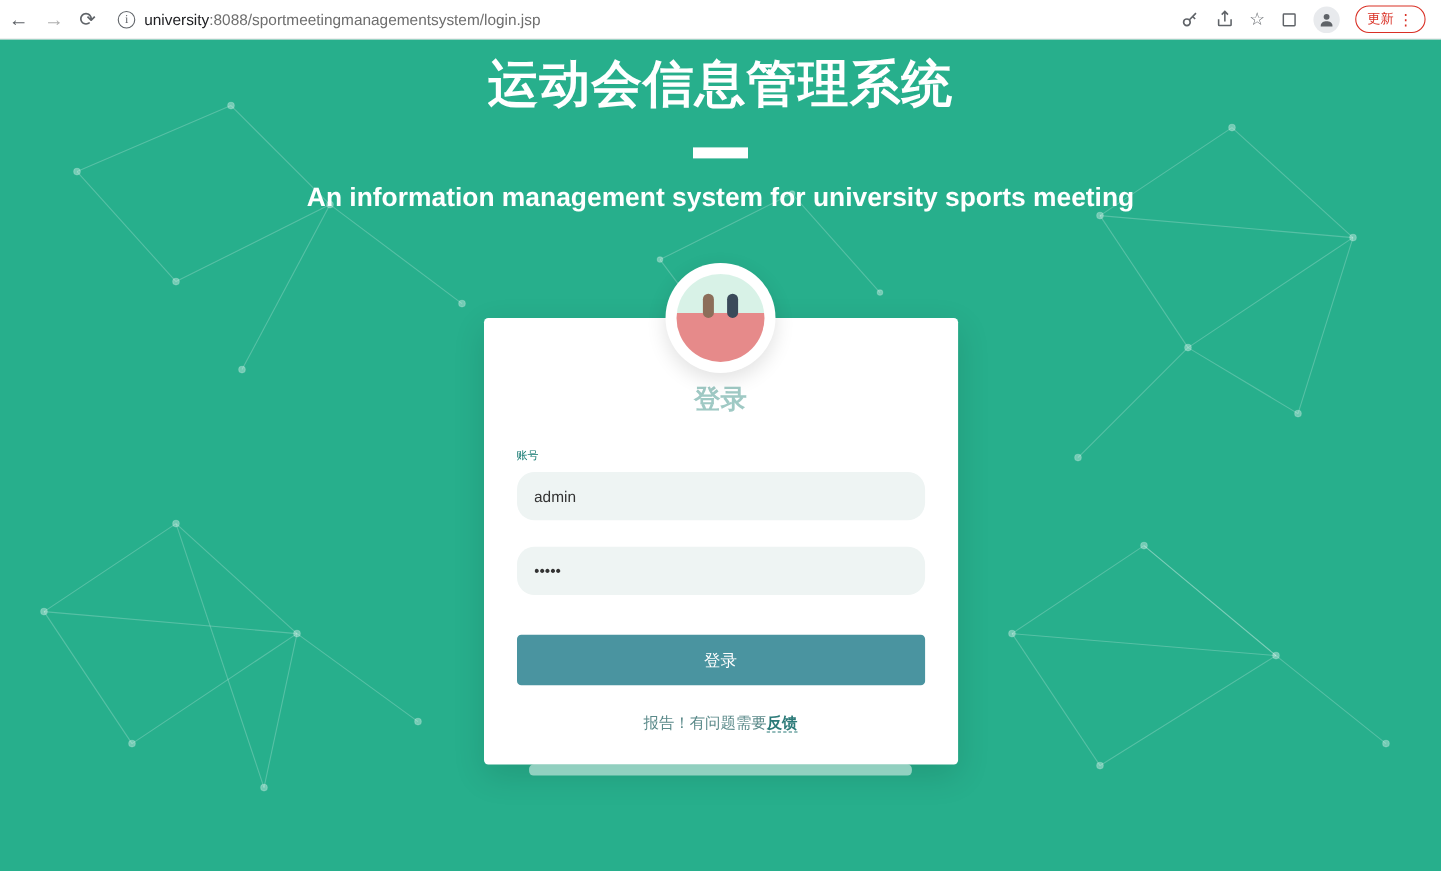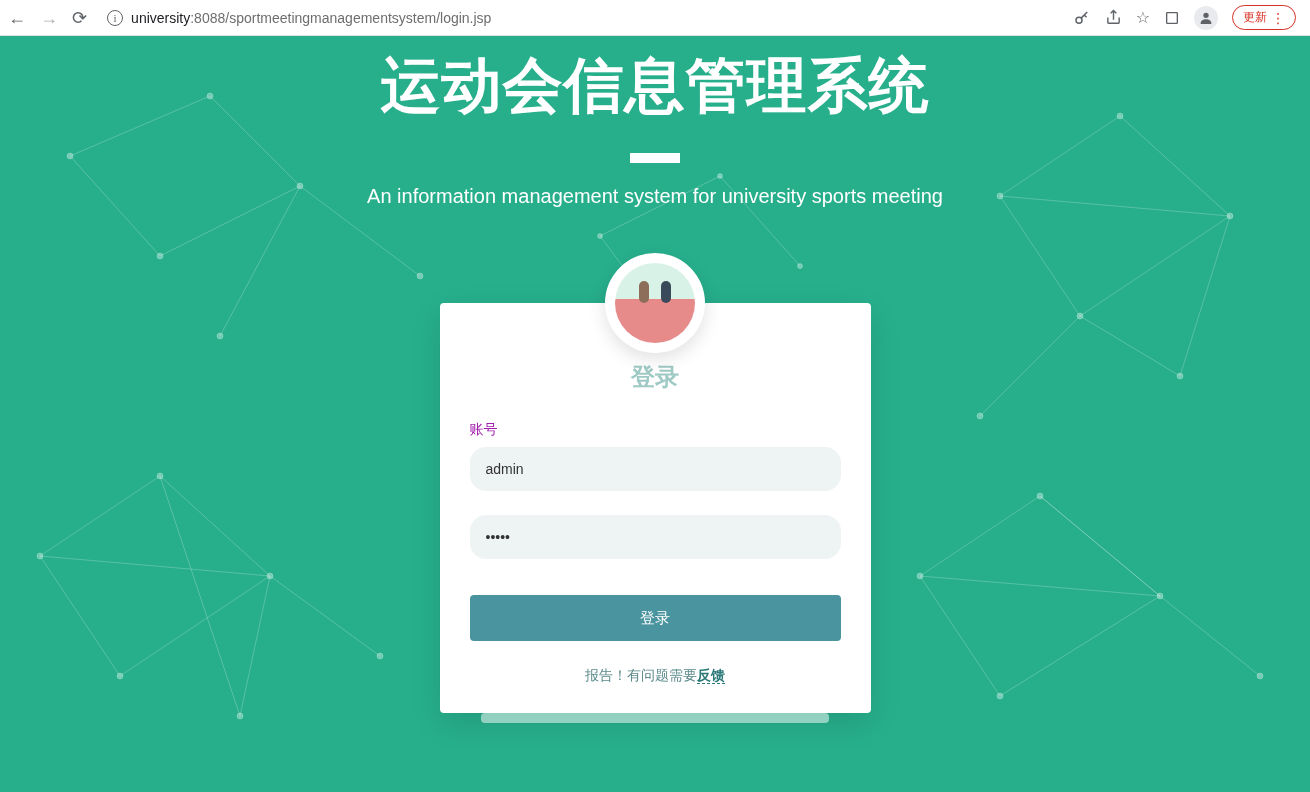--- a/index.html
+++ b/index.html
@@ -119,33 +119,33 @@
       width: 100%;
       height: 100%;
     }
     .hero {
       position: relative;
       text-align: center;
       padding-top: 10px;
       color: #fff;
     }
     .hero h1 {
-      font-size: 60px;
+      font-size: 46px;
       font-weight: 600;
       letter-spacing: 1px;
     }
     .divider-bar {
       width: 50px;
       height: 10px;
       background: #fff;
       margin: 26px auto 22px auto;
     }
     .subtitle {
-      font-size: 20px;
-      font-weight: 400;
+      font-size: 24px;
+      font-weight: 700;
     }
     .login-card {
       position: relative;
       width: 431px;
       background: #fff;
       margin: 95px auto 0 auto;
       border-radius: 4px;
       padding: 58px 30px 28px 30px;
       box-shadow: 0 10px 30px rgba(0,0,0,0.12);
     }
@@ -185,22 +185,22 @@
     .login-title {
       text-align: center;
       color: #9fc9c4;
       font-size: 24px;
       font-weight: 700;
       margin-bottom: 28px;
     }
     .form-group { margin-bottom: 24px; }
     .form-label {
       display: block;
-      font-size: 14px;
-      color: #a21caf;
+      font-size: 10px;
+      color: #0f766e;
       margin-bottom: 8px;
     }
     .form-input {
       width: 100%;
       height: 44px;
       background: #eef4f3;
       border: none;
       border-radius: 16px;
       padding: 0 16px;
       font-size: 14px;

